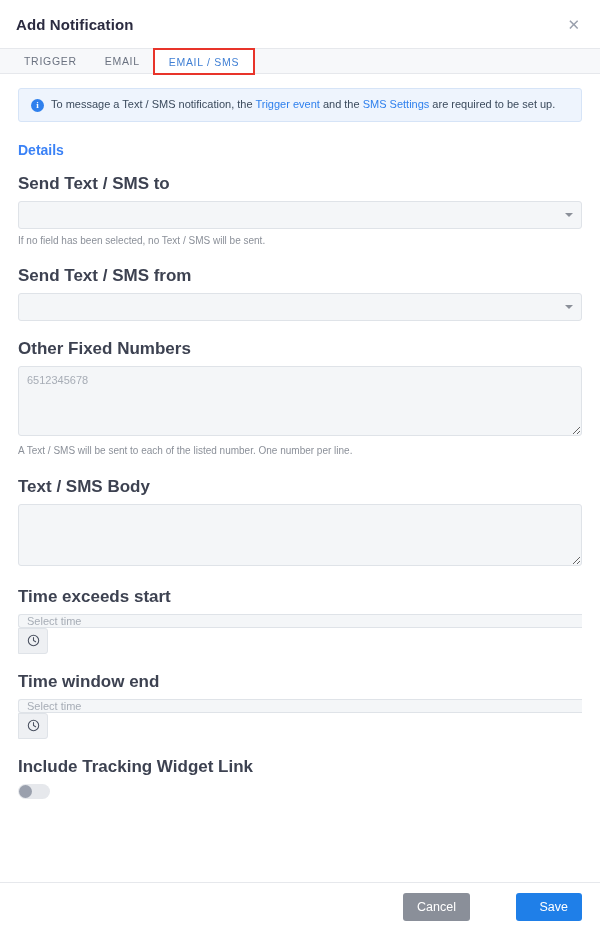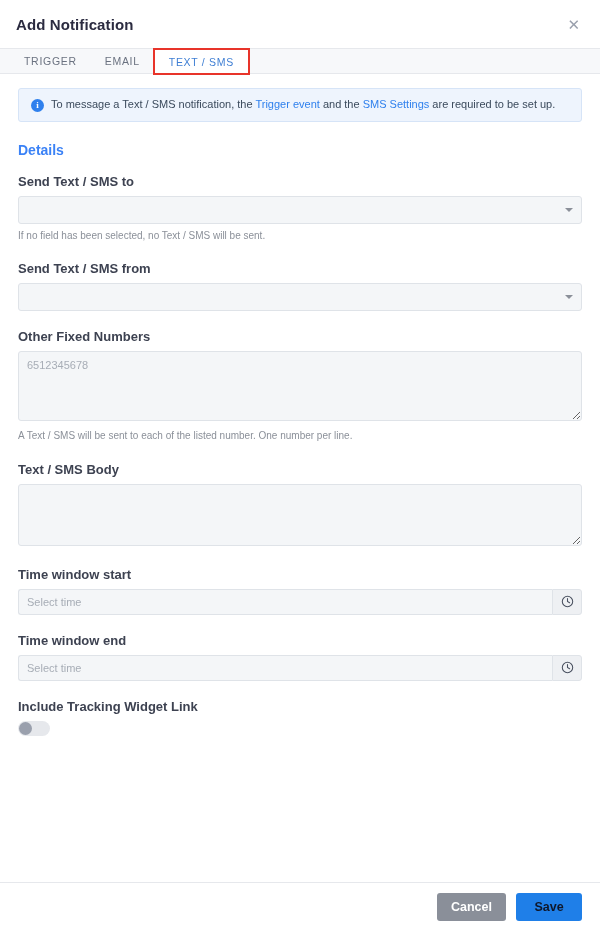--- a/index.html
+++ b/index.html
@@ -118,21 +118,21 @@
   .section-title {
     font-size: 14px;
     font-weight: bold;
     color: #3b82f6;
     margin: 0 0 16px 0;
   }
 
   .field { margin-bottom: 18px; }
   .field-label {
     display: block;
-    font-size: 13px;
+    font-size: 17px;
     font-weight: bold;
     color: #3d4251;
     margin-bottom: 7px;
   }
   .help-text {
     font-size: 10px;
     color: #8b9099;
     margin-top: 5px;
     line-height: 1.45;
   }
@@ -173,20 +173,21 @@
     resize: vertical;
     outline: none;
   }
   textarea.ta::placeholder { color: #a7adb6; }
   .ta-numbers { height: 70px; }
   .ta-body { height: 62px; }
 
   .time-row {
     display: flex;
     width: 100%;
+    flex-direction: column;
   }
   .time-input {
     flex: 1;
     height: 26px;
     border: 1px solid #dfe3e8;
     border-right: none;
     border-radius: 3px 0 0 3px;
     background: #f4f6f8;
     font-family: inherit;
     font-size: 11px;
@@ -236,41 +237,42 @@
     align-items: center;
     justify-content: flex-end;
     gap: 10px;
     padding: 0 18px;
   }
   .btn {
     height: 28px;
     min-width: 66px;
     border-radius: 3px;
     font-size: 12.5px;
-    font-weight: bold;
+    font-weight: normal;
     font-family: inherit;
     border: none;
     cursor: pointer;
     padding: 0 14px;
+    margin-left: 36px;
   }
   .btn-cancel { background: #8a8f99; color: #fff; }
-  .btn-save { background: #1f7fe8; color: #0f172a; }
+  .btn-save { background: #1f7fe8; color: #ffffff; text-align: right; }
 </style>
 </head>
 <body>
 
 <div class="modal-header">
   <div class="modal-title">Add Notification</div>
   <div class="close-btn">✕</div>
 </div>
 
 <div class="tabs-bar">
   <button class="tab">TRIGGER</button>
   <button class="tab">EMAIL</button>
-  <button class="tab active highlight">TEXT / SMS</button>
+  <button class="tab active highlight">EMAIL / SMS</button>
 </div>
 
 <div class="modal-body">
 
   <div class="info-banner">
     <span class="info-icon">i</span>
     <span><span>To message a Text / SMS notification, the </span><a href="#">Trigger event</a><span> and the </span><a href="#">SMS Settings</a><span> are required to be set up.</span></span>
   </div>
 
   <h2 class="section-title">Details</h2>
@@ -297,21 +299,21 @@
     <textarea class="ta ta-numbers" placeholder="6512345678" style=""></textarea>
     <div class="help-text">A Text / SMS will be sent to each of the listed number. One number per line.</div>
   </div>
 
   <div class="field">
     <label class="field-label">Text / SMS Body</label>
     <textarea class="ta ta-body" placeholder="" style=""></textarea>
   </div>
 
   <div class="field">
-    <label class="field-label">Time window start</label>
+    <label class="field-label">Time exceeds start</label>
     <div class="time-row">
       <input class="time-input" type="text" placeholder="Select time" style="">
       <div class="time-btn">
         <svg class="clock-svg" width="13" height="13" viewBox="0 0 16 16" fill="none" stroke="#4a5160" stroke-width="1.3">
           <circle cx="8" cy="8" r="6.4"></circle>
             <path d="M8 4.4V8l2.6 1.6" stroke-linecap="round"></path>
         </svg>
       </div>
     </div>
   </div>

